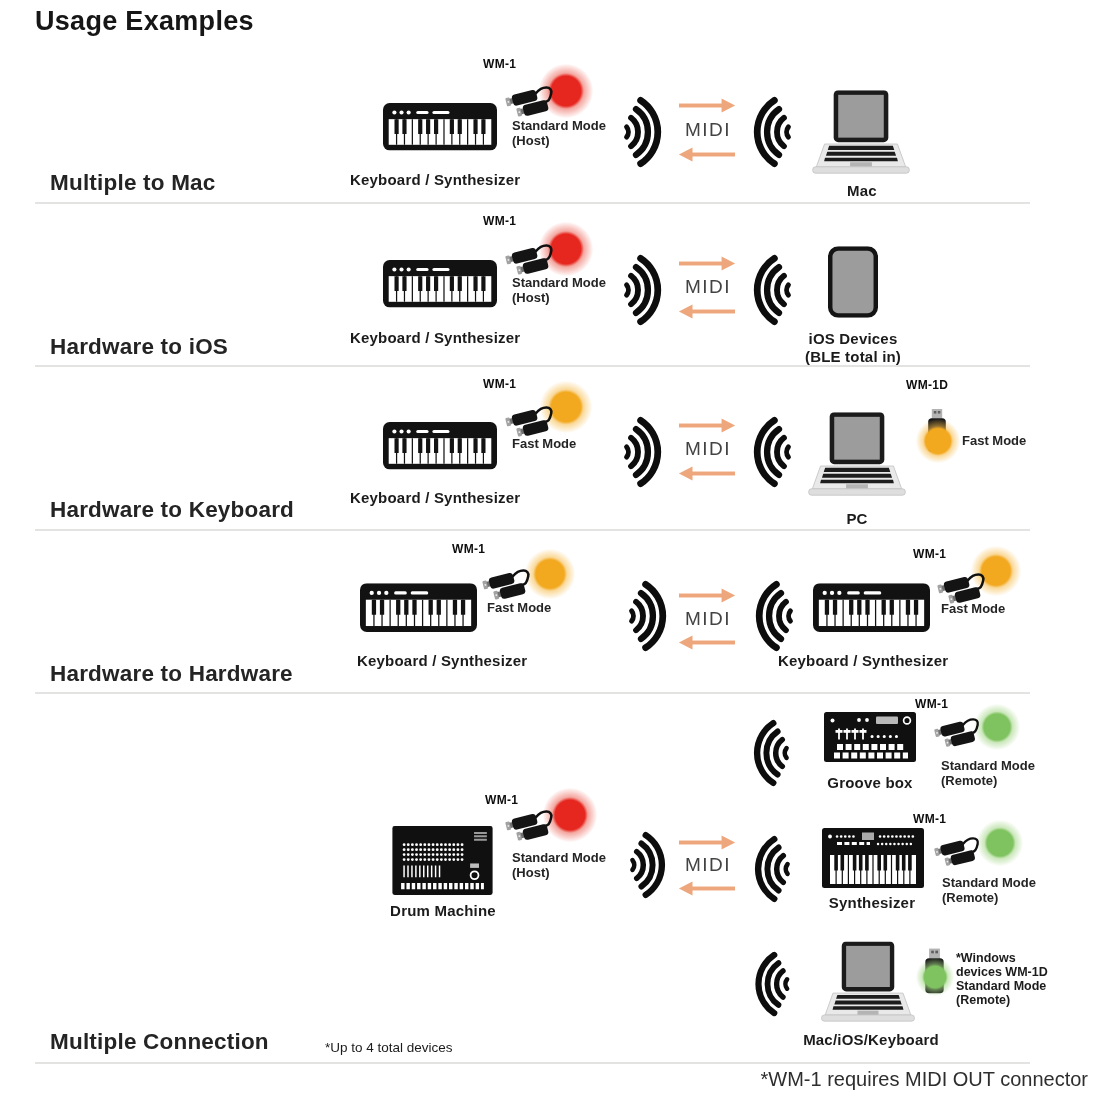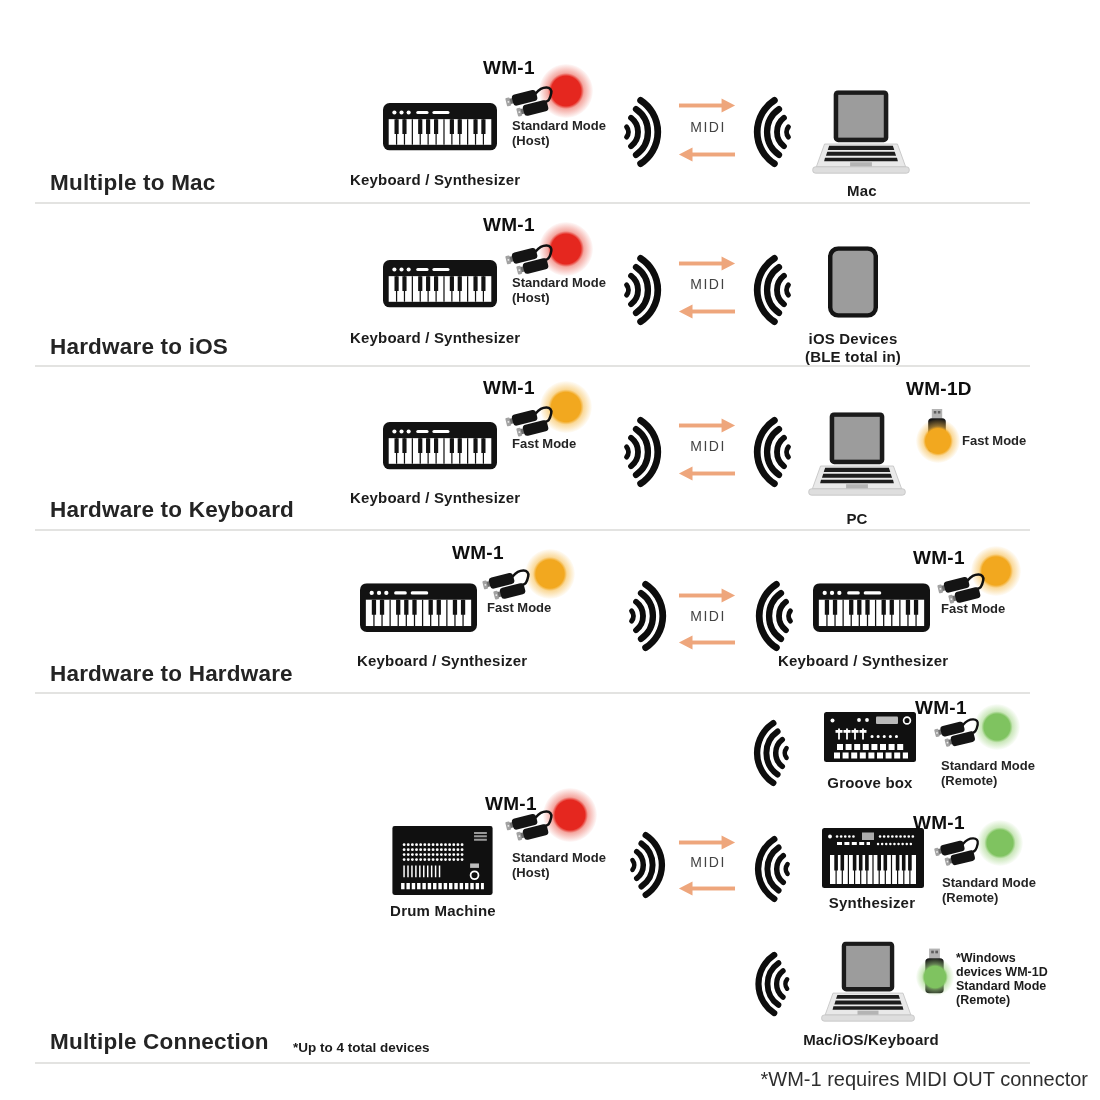--- a/index.html
+++ b/index.html
@@ -1,27 +1,27 @@
 <!DOCTYPE html>
 <html><head>
 <meta charset="utf-8">
 <style>
   html,body{margin:0;padding:0;background:#fff;}
   .canvas{position:relative;width:1100px;height:1100px;background:#fff;overflow:hidden;
           font-family:"Liberation Sans",sans-serif;color:#1b1b1b;}
   .abs{position:absolute;}
   .title{font-size:27px;font-weight:600;color:#161616;letter-spacing:.3px;margin:0;}
   .sec{font-size:22.5px;font-weight:600;color:#242424;letter-spacing:.2px;white-space:nowrap;}
-  .subnote{font-size:13.5px;font-weight:bold;color:#1b1b1b;white-space:nowrap;}
+  .subnote{font-size:13.5px;font-weight:normal;color:#1b1b1b;white-space:nowrap;margin-left:32px;}
   .sep{height:2px;background:#e3e3e1;}
-  .wm1{font-size:19px;font-weight:bold;color:#0e0e0e;letter-spacing:.3px;white-space:nowrap;}
+  .wm1{font-size:12px;font-weight:bold;color:#0e0e0e;letter-spacing:.3px;white-space:nowrap;}
   .mode{font-size:13px;font-weight:bold;line-height:14.5px;color:#242424;white-space:nowrap;}
   .cap{font-size:15px;font-weight:bold;color:#1b1b1b;text-align:center;letter-spacing:.2px;white-space:nowrap;}
   .cap2{line-height:18px;white-space:normal;}
-  .midi-lbl{font-size:14px;color:#434343;letter-spacing:1.5px;text-align:center;width:60px;font-weight:500;}
+  .midi-lbl{font-size:19px;color:#434343;letter-spacing:1.5px;text-align:center;width:60px;font-weight:500;}
   .foot{font-size:20px;font-weight:500;color:#2e2e2e;white-space:nowrap;}
   .winnote{font-size:12.5px;font-weight:bold;line-height:14px;color:#1b1b1b;white-space:nowrap;}
   .arrow{color:#eea67c;}
   .flip{transform:scaleX(-1);}
   .led{border-radius:50%;}
   .led-red{background:radial-gradient(circle,#e5271f 0 39%,rgba(233,80,66,.5) 47%,rgba(233,80,66,0) 72%);}
   .led-yellow{background:radial-gradient(circle,#f2a81f 0 40%,rgba(246,186,70,.55) 48%,rgba(246,186,70,0) 72%);}
   .led-green{background:radial-gradient(circle,#7fc360 0 40%,rgba(160,212,130,.55) 48%,rgba(160,212,130,0) 72%);}
 </style>
 </head>
@@ -135,20 +135,21 @@
         <path d="M58,8.5 H94" stroke="#fff" stroke-width="2.6" stroke-dasharray="0.1 4" stroke-linecap="round"></path>
         <path d="M15,15.5 H48" stroke="#fff" stroke-width="3" stroke-dasharray="5 2.4"></path>
         <path d="M56,16 H92" stroke="#fff" stroke-width="2.4" stroke-dasharray="0.1 4" stroke-linecap="round"></path>
         <rect x="8" y="27" width="86" height="29" fill="#fff"></rect>
         <path d="M14.1,27 V56 M20.3,27 V56 M26.4,27 V56 M32.6,27 V56 M38.7,27 V56 M44.9,27 V56 M51,27 V56 M57.2,27 V56 M63.3,27 V56 M69.5,27 V56 M75.6,27 V56 M81.8,27 V56 M87.9,27 V56" stroke="#101010" stroke-width="1.2"></path>
         <path d="M12.3,27 h3.6 v15.5 h-3.6 Z M18.5,27 h3.6 v15.5 h-3.6 Z M30.8,27 h3.6 v15.5 h-3.6 Z M36.9,27 h3.6 v15.5 h-3.6 Z M43.1,27 h3.6 v15.5 h-3.6 Z M55.4,27 h3.6 v15.5 h-3.6 Z M61.5,27 h3.6 v15.5 h-3.6 Z M73.8,27 h3.6 v15.5 h-3.6 Z M79.9,27 h3.6 v15.5 h-3.6 Z M86.1,27 h3.6 v15.5 h-3.6 Z" fill="#101010"></path>
       </symbol>
     </defs>
   </svg>
 
+  <h1 class="abs title" style="left:35px;top:6px">Usage Examples</h1>
 
   <div class="abs sep" style="left:35px;top:202px;width:995px"></div>
   <div class="abs sep" style="left:35px;top:365px;width:995px"></div>
   <div class="abs sep" style="left:35px;top:529px;width:995px"></div>
   <div class="abs sep" style="left:35px;top:692px;width:995px"></div>
   <div class="abs sep" style="left:35px;top:1062px;width:995px"></div>
 
   <div class="abs sec" style="left:50px;top:170px">Multiple to Mac</div>
   <div class="abs sec" style="left:50px;top:334px">Hardware to iOS</div>
   <div class="abs sec" style="left:50px;top:497px">Hardware to Keyboard</div>

